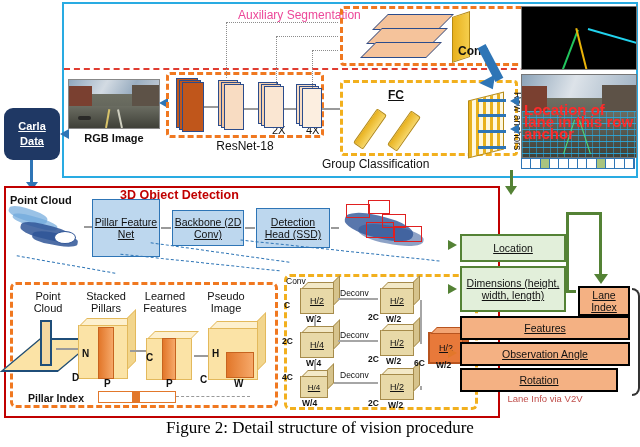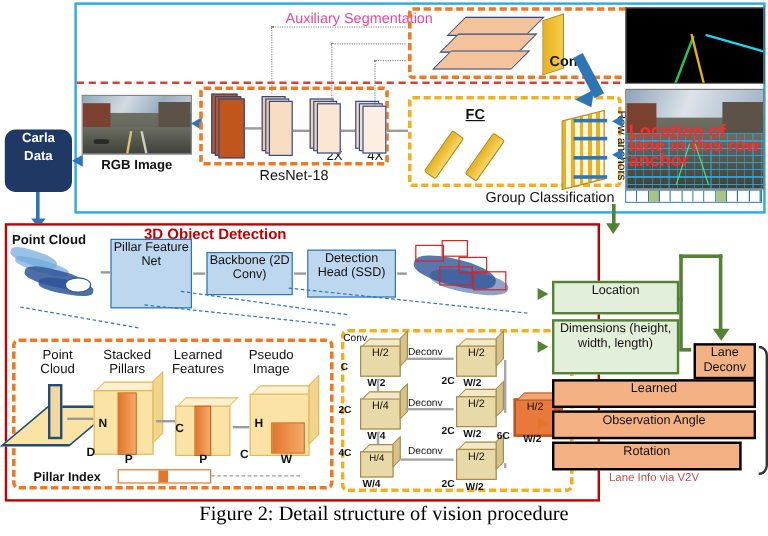--- a/index.html
+++ b/index.html
@@ -1,19 +1,19 @@
 <!DOCTYPE html>
 <html><head>
 <meta charset="utf-8">
 <style>
   html,body{margin:0;padding:0;background:#ffffff;}
   body{width:640px;height:447px;position:relative;font-family:"Liberation Sans",sans-serif;overflow:hidden;}
   .fig{position:absolute;left:0;top:0;width:640px;height:447px;}
   .abs{position:absolute;}
-  .ctr{display:flex;justify-content:center;text-align:center;}
+  .ctr{display:flex;align-items:center;justify-content:center;text-align:center;text-decoration:underline;}
 
   
   #lane-panel{left:62px;top:2px;width:576px;height:176px;border:2px solid #29ABE2;box-sizing:border-box;background:#fff;}
   #lane-title{left:72px;top:6px;font-size:13px;font-weight:bold;color:#1E9AD6;letter-spacing:.2px;}
   #aux-seg-label{left:238px;top:8px;font-size:12px;color:#ec4899;}
 
   
   #lane-divider{left:64px;top:68px;width:572px;height:0;border-top:2px dashed #E03C31;}
 
   
@@ -44,21 +44,21 @@
 
   
   #aux-box{left:340px;top:6px;width:200px;height:60px;border:3px dashed #F07820;border-radius:4px;box-sizing:border-box;}
   .seg-plate{position:absolute;width:64px;height:14px;background:#F5C39B;border:1px solid #2B4C8C;
      transform:skewX(-45deg);}
   #conv-label{left:458px;top:44px;font-size:12px;font-weight:bold;color:#111;}
   .conv-slab{position:absolute;width:16px;height:44px;background:linear-gradient(90deg,#E8B11E,#F5CE4C);border:1px solid #b58a14;transform:skewY(-18deg);}
 
   
   #gc-box{left:340px;top:80px;width:178px;height:76px;border:3px dashed #F2B01E;border-radius:4px;box-sizing:border-box;}
-  #gc-label{left:334px;top:157px;width:178px;text-align:right;font-size:12px;color:#111;}
+  #gc-label{left:322px;top:157px;width:178px;text-align:left;font-size:12px;color:#111;}
   #fc-label{left:388px;top:88px;font-size:12px;font-weight:bold;color:#111;text-decoration:underline;}
   .fc-bar{position:absolute;width:10px;height:40px;background:linear-gradient(90deg,#E8B11E,#F7D768);border:1px solid #b58a14;transform:rotate(35deg);border-radius:2px;}
   #grid-plane{left:468px;top:96px;width:34px;height:56px;background:repeating-linear-gradient(to right,#E8B11E 0 3px,#fff7dd 3px 7px),
      repeating-linear-gradient(to bottom,#E8B11E 0 2px,transparent 2px 9px);border:1px solid #b58a14;transform:skewY(-14deg);}
   #row-anchors{left:512px;top:92px;font-size:10px;color:#111;writing-mode:vertical-rl;}
 
   .bluearrow{position:absolute;width:0;height:0;border-top:5px solid transparent;border-bottom:5px solid transparent;border-right:9px solid #2E75B6;}
 
   
   #lane-black{left:521px;top:6px;width:114px;height:62px;background:#000;border:1px solid #777;overflow:hidden;}
@@ -424,24 +424,24 @@
   <div class="abs gline" style="left:510px;top:170px;width:3px;height:18px;"></div>
   <div class="abs" style="left:505px;top:186px;width:0;height:0;border-left:6px solid transparent;border-right:6px solid transparent;border-top:9px solid #548235;"></div>
 
   <div class="abs outbox green ctr" id="location-box">
     <div>Location</div>
   </div>
   <div class="abs outbox green ctr" id="dims-box">
     <div>Dimensions (height, width, length)</div>
   </div>
   <div class="abs outbox orange ctr" id="lane-index-box">
-    <div>Lane Deconv</div>
+    <div>Lane Index</div>
   </div>
   <div class="abs outbox orange ctr" id="distance-box">
-    <div>Learned</div>
+    <div>Features</div>
   </div>
   <div class="abs outbox orange ctr" id="obsangle-box">
     <div>Observation Angle</div>
   </div>
   <div class="abs outbox orange ctr" id="rotation-box">
     <div>Rotation</div>
   </div>
   <div class="abs" id="v2v-label">Lane Info via V2V</div>
 
   <div class="abs gline" style="left:566px;top:212px;width:3px;height:78px;"></div>

